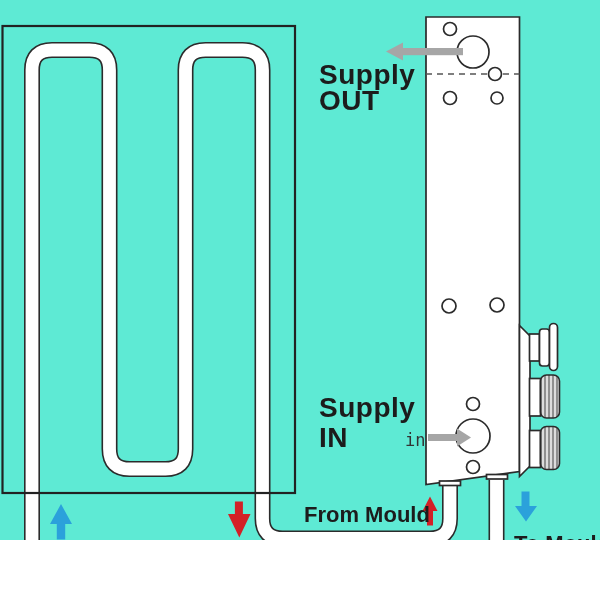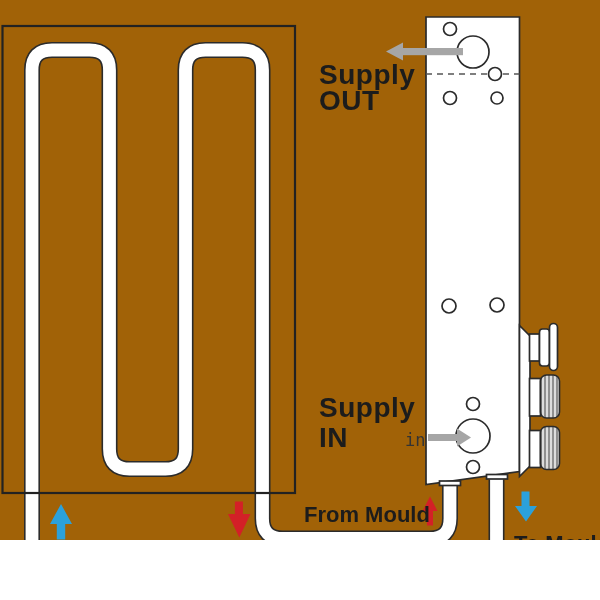--- a/index.html
+++ b/index.html
@@ -1,16 +1,16 @@
 <!DOCTYPE html>
 <html><head>
 <meta charset="utf-8">
 <style>
   html,body{margin:0;padding:0;background:#ffffff;}
-  .canvas{position:relative;width:600px;height:540px;background:#a16207;overflow:hidden;
+  .canvas{position:relative;width:600px;height:540px;background:#5eead4;overflow:hidden;
           font-family:"Liberation Sans",sans-serif;}
   svg{position:absolute;left:0;top:0;}
   .outline{fill:#ffffff;stroke:#2b2b2b;stroke-width:1.7;}
   .lbl{font-family:"Liberation Sans",sans-serif;font-weight:bold;fill:#1c1c1c;}
   .lbl-big{font-size:28px;letter-spacing:0.5px;}
   .lbl-med{font-size:22px;}
   .lbl-mono{font-family:"DejaVu Sans Mono","Liberation Mono",monospace;font-weight:normal;
             fill:#333333;font-size:17px;}
 </style>
 </head>

